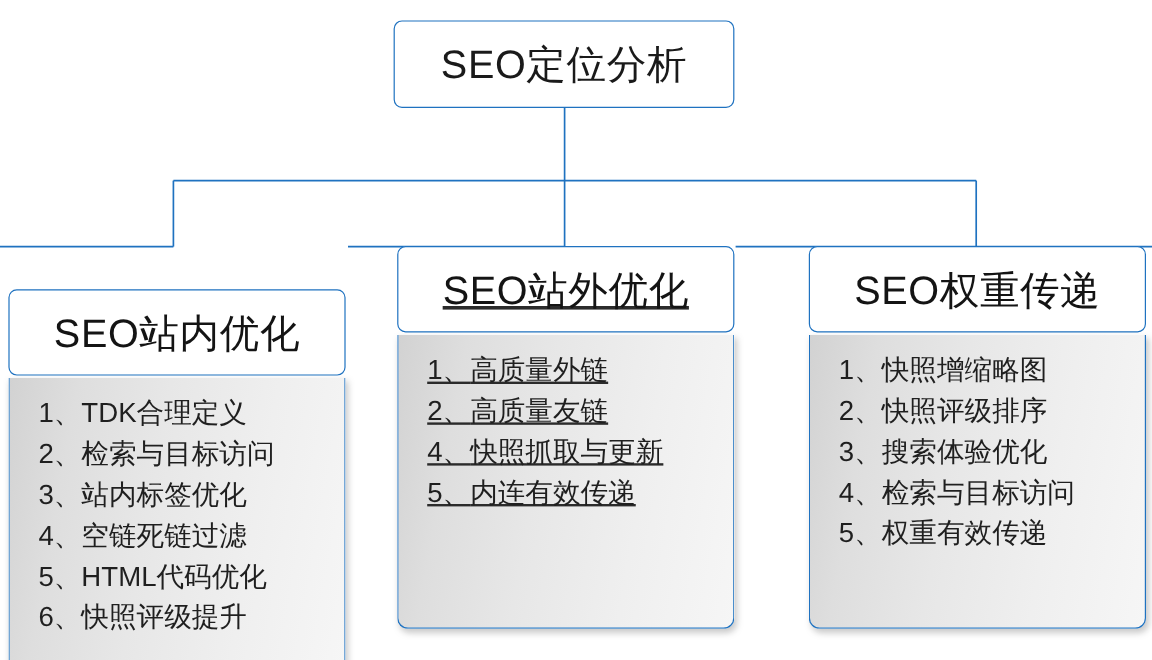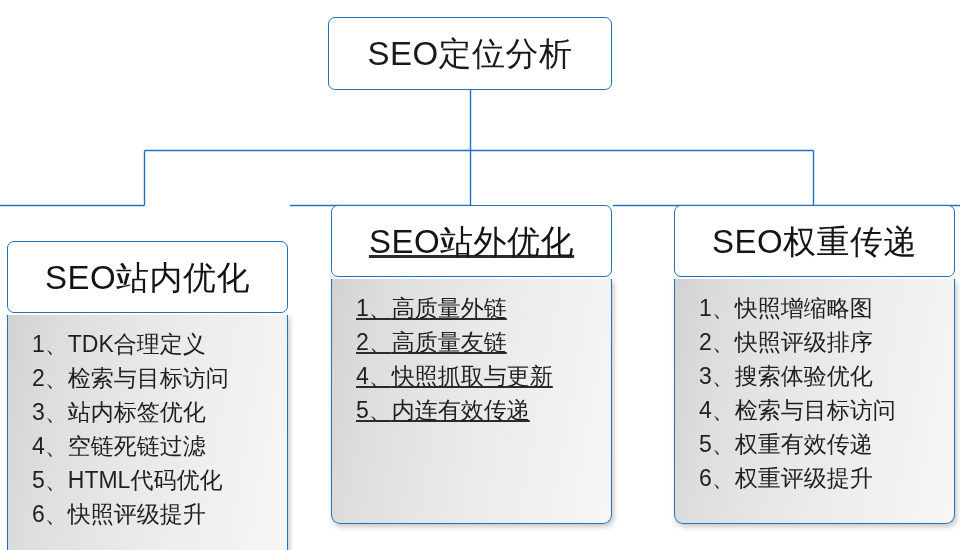--- a/index.html
+++ b/index.html
@@ -209,20 +209,17 @@
         </li>
         <li class="list-item">
           <span class="item-index">3、</span><span class="item-label">搜索体验优化</span>
         </li>
         <li class="list-item">
           <span class="item-index">4、</span><span class="item-label">检索与目标访问</span>
         </li>
         <li class="list-item">
           <span class="item-index">5、</span><span class="item-label">权重有效传递</span>
         </li>
-        <li class="list-item">
-          <span class="item-index">6、</span><span class="item-label">权重评级提升</span>
-        </li>
       </ul>
     </div>
   </div>
 
 </div>
 
 </body></html>

